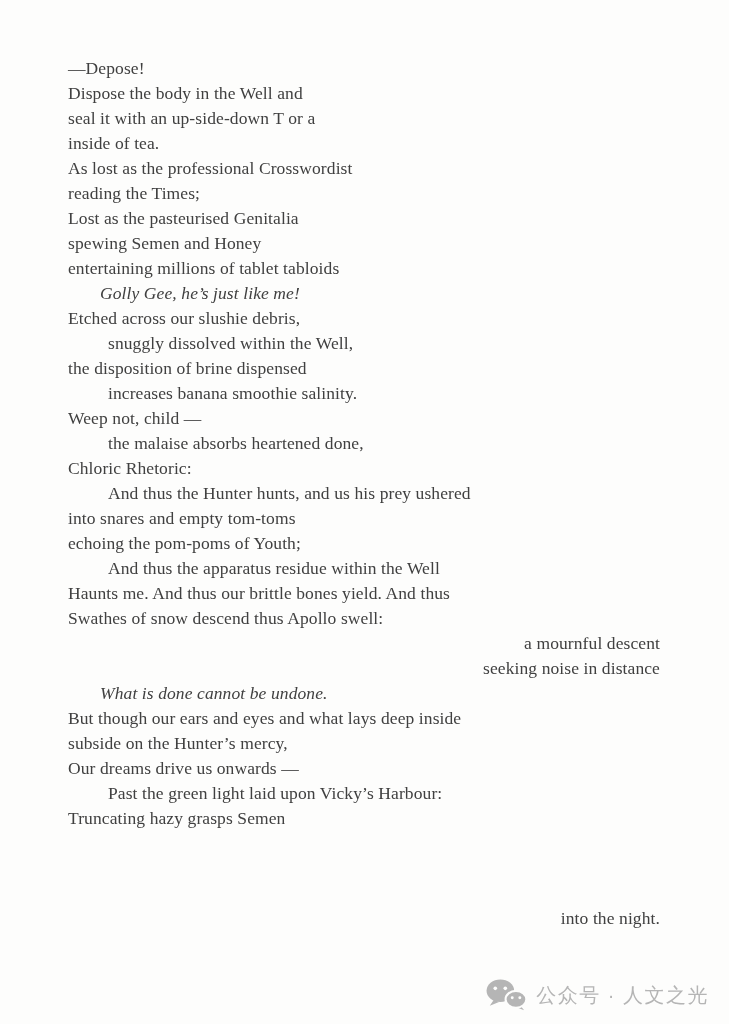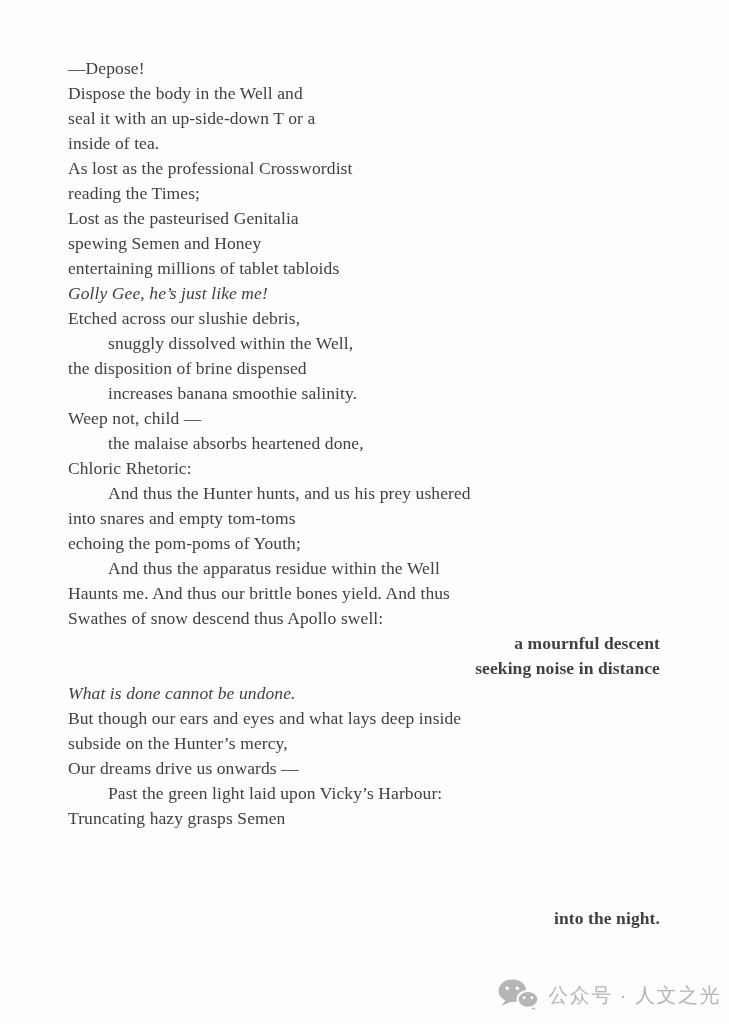--- a/index.html
+++ b/index.html
@@ -16,27 +16,27 @@
     left: 68px;
     right: 69px;
     top: 56px;
     font-size: 17.5px;
     line-height: 25px;
     color: #242424;
     letter-spacing: 0.1px;
   }
   .line { white-space: pre; min-height: 25px; }
   .line.indent { padding-left: 40px; }
-  .line.right { text-align: right; white-space: normal; font-weight: bold; }
-  .line.italic { font-style: italic; }
+  .line.right { text-align: right; white-space: normal; }
+  .line.italic { font-style: italic; margin-left: 32px; }
   .line.blank { height: 25px; }
   .watermark {
     position: absolute;
     top: 979px;
-    right: 8px;
+    right: 20px;
     display: flex;
     align-items: center;
     gap: 9px;
     color: #b5b5b5;
   }
   .watermark .wm-text {
     font-family: "Liberation Sans", sans-serif;
     font-size: 20px;
     letter-spacing: 1.5px;
     line-height: 32px;

